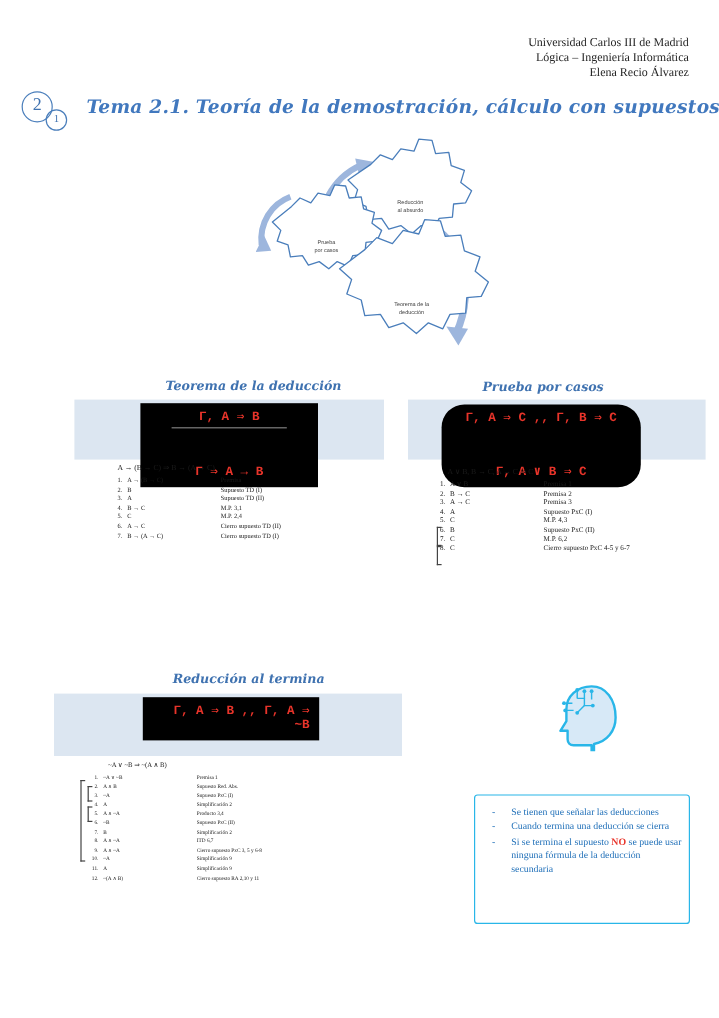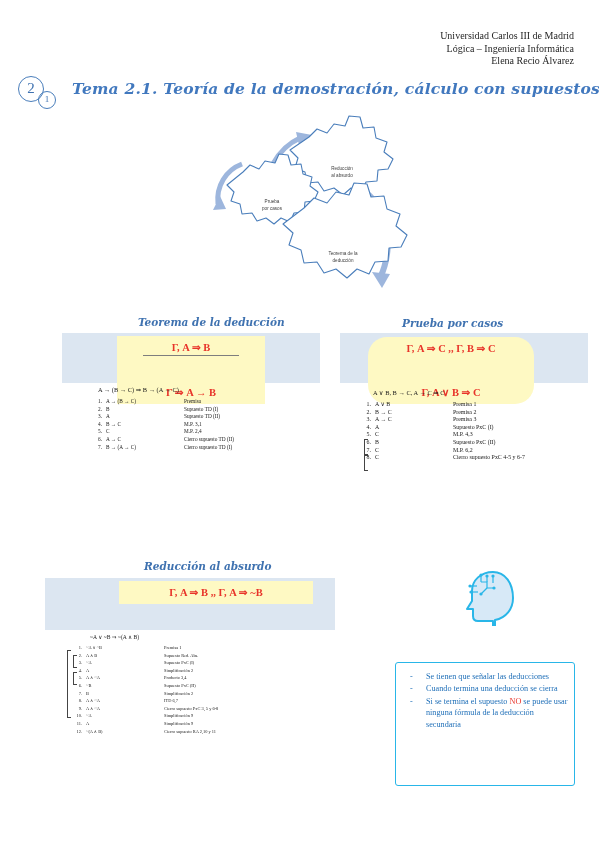--- a/index.html
+++ b/index.html
@@ -56,24 +56,24 @@
 
   .sec-head{
     position:absolute;
     font-family:"DejaVu Serif", serif;
     font-style:italic;font-weight:bold;
     color:#3f72b0;font-size:10.5px;
     white-space:nowrap;
     margin-left:26px;
   }
   .rule-box{
-    position:absolute;background:#fef9c3;
+    position:absolute;background:#000000;
     text-align:center;
     color:#e8342a;
-    font-family:Liberation Serif, serif;
+    font-family:Liberation Mono, monospace;
     font-weight:bold;
     font-size:10.5px;
     padding:3px 0 4px 0;
   }
   .rule-box .num{display:block;padding:2px 8px;}
   .rule-box .den{display:block;padding:2px 8px;margin-top:28px;}
   .rule-box.fraction .num{border-bottom:1px solid #7e7e7e;margin:0 26px 2px 26px;padding-bottom:2px;}
 
   
   .seq{
@@ -99,39 +99,39 @@
     position:absolute;border-left:0.8px solid #444;
     border-top:0.8px solid #444;border-bottom:0.8px solid #444;
     width:3px;
   }
 
   
   .brain{position:absolute;left:463px;top:568px;width:56px;height:58px;}
 
   
   .notes{
-    position:absolute;left:395px;top:662px;width:180px;height:124px;
+    position:absolute;left:395px;top:662px;width:180px;height:108px;
     border:1.3px solid #29b6e8;border-radius:3px;
     background:#ffffff;
     box-sizing:border-box;
     padding:8px 6px 6px 4px;
   }
   .notes ul{margin:0;padding:0;list-style:none;}
   .notes li{
     position:relative;
     font-family:"Liberation Serif", serif;
     font-size:8.2px;line-height:11.4px;
     color:#1f6fb8;
     padding-left:26px;
     margin-bottom:1px;
   }
   .notes li:before{
     content:"-";position:absolute;left:10px;top:0;color:#1f6fb8;
   }
-  .notes .no{color:#e8342a;font-weight:normal;}
+  .notes .no{color:#e8342a;font-weight:bold;}
 </style>
 </head>
 <body>
 
 <div class="page">
 
   <div class="doc-header">
     <div>Universidad Carlos III de Madrid</div>
     <div>Lógica – Ingeniería Informática</div>
     <div>Elena Recio Álvarez</div>
@@ -270,22 +270,22 @@
           <td class="n">8.</td>
           <td class="f">C</td>
           <td class="j">Cierro supuesto PxC 4-5 y 6-7</td>
         </tr>
     </tbody>
   </table>
   <div class="bracket" style="left:364px;top:439px;height:14px;"></div>
   <div class="bracket" style="left:364px;top:455px;height:14px;"></div>
 
   <div class="band" style="left:45px;top:578px;width:290px;height:52px;"></div>
-  <div class="sec-head" style="left:118px;top:560px;">Reducción al absurdo</div>
-  <div class="rule-box" style="left:119px;top:581px;width:194px;">
+  <div class="sec-head" style="left:118px;top:560px;">Reducción al termina</div>
+  <div class="rule-box" style="left:119px;top:581px;width:147px;text-align:right;">
     <span class="num">Γ, A ⇒ B  ,,  Γ, A ⇒ ~B</span>
   </div>
   <div class="seq" style="left:90px;top:634px;font-size:5.6px;">~A ∨ ~B ⇒ ~(A ∧ B)</div>
   <table class="proof pt-tiny" style="left:68px;top:644px;">
     <tbody>
       <tr>
           <td class="n">1.</td>
           <td class="f">~A ∨ ~B</td>
           <td class="j">Premisa 1</td>
         </tr>

